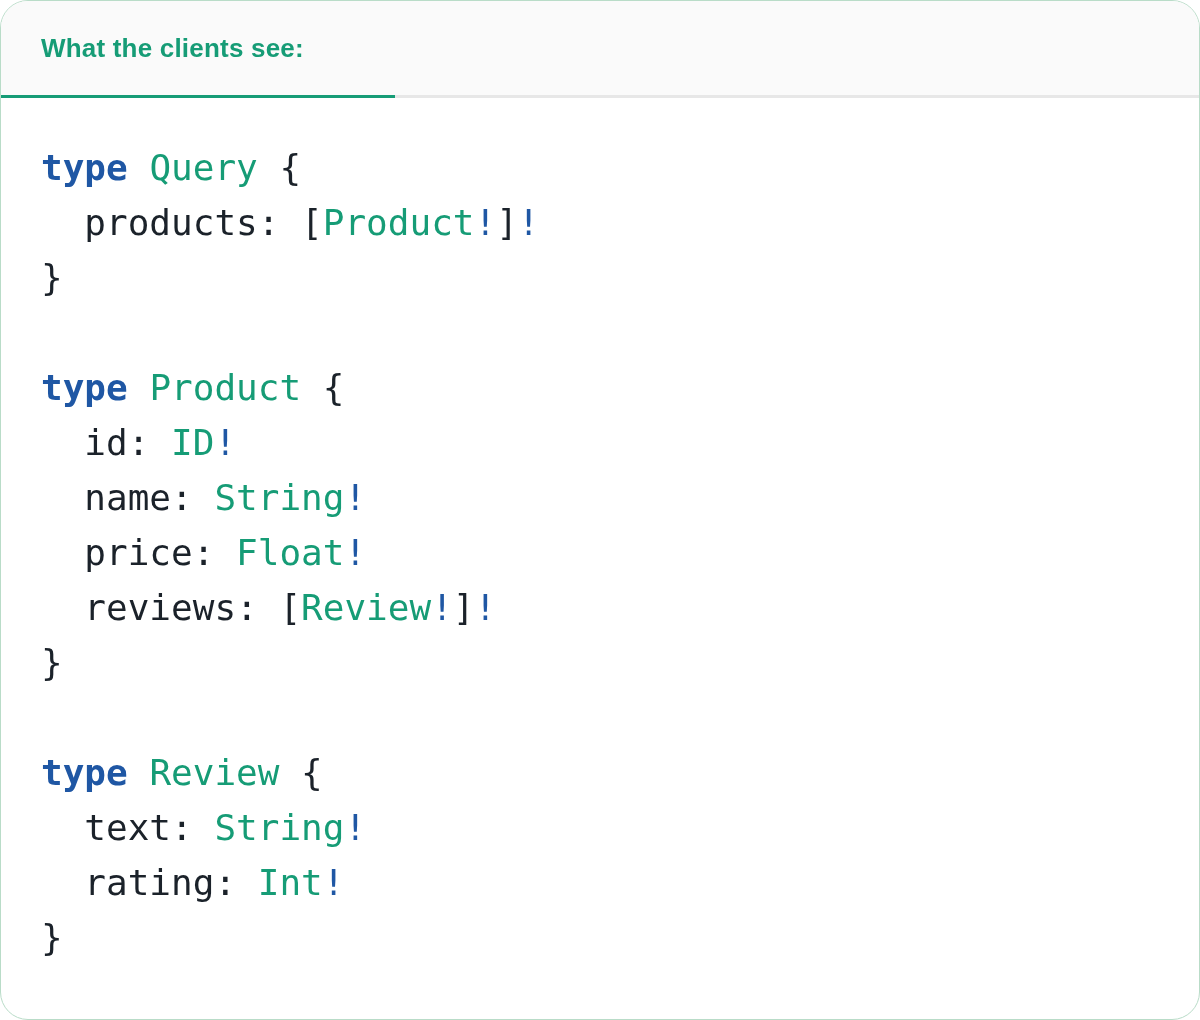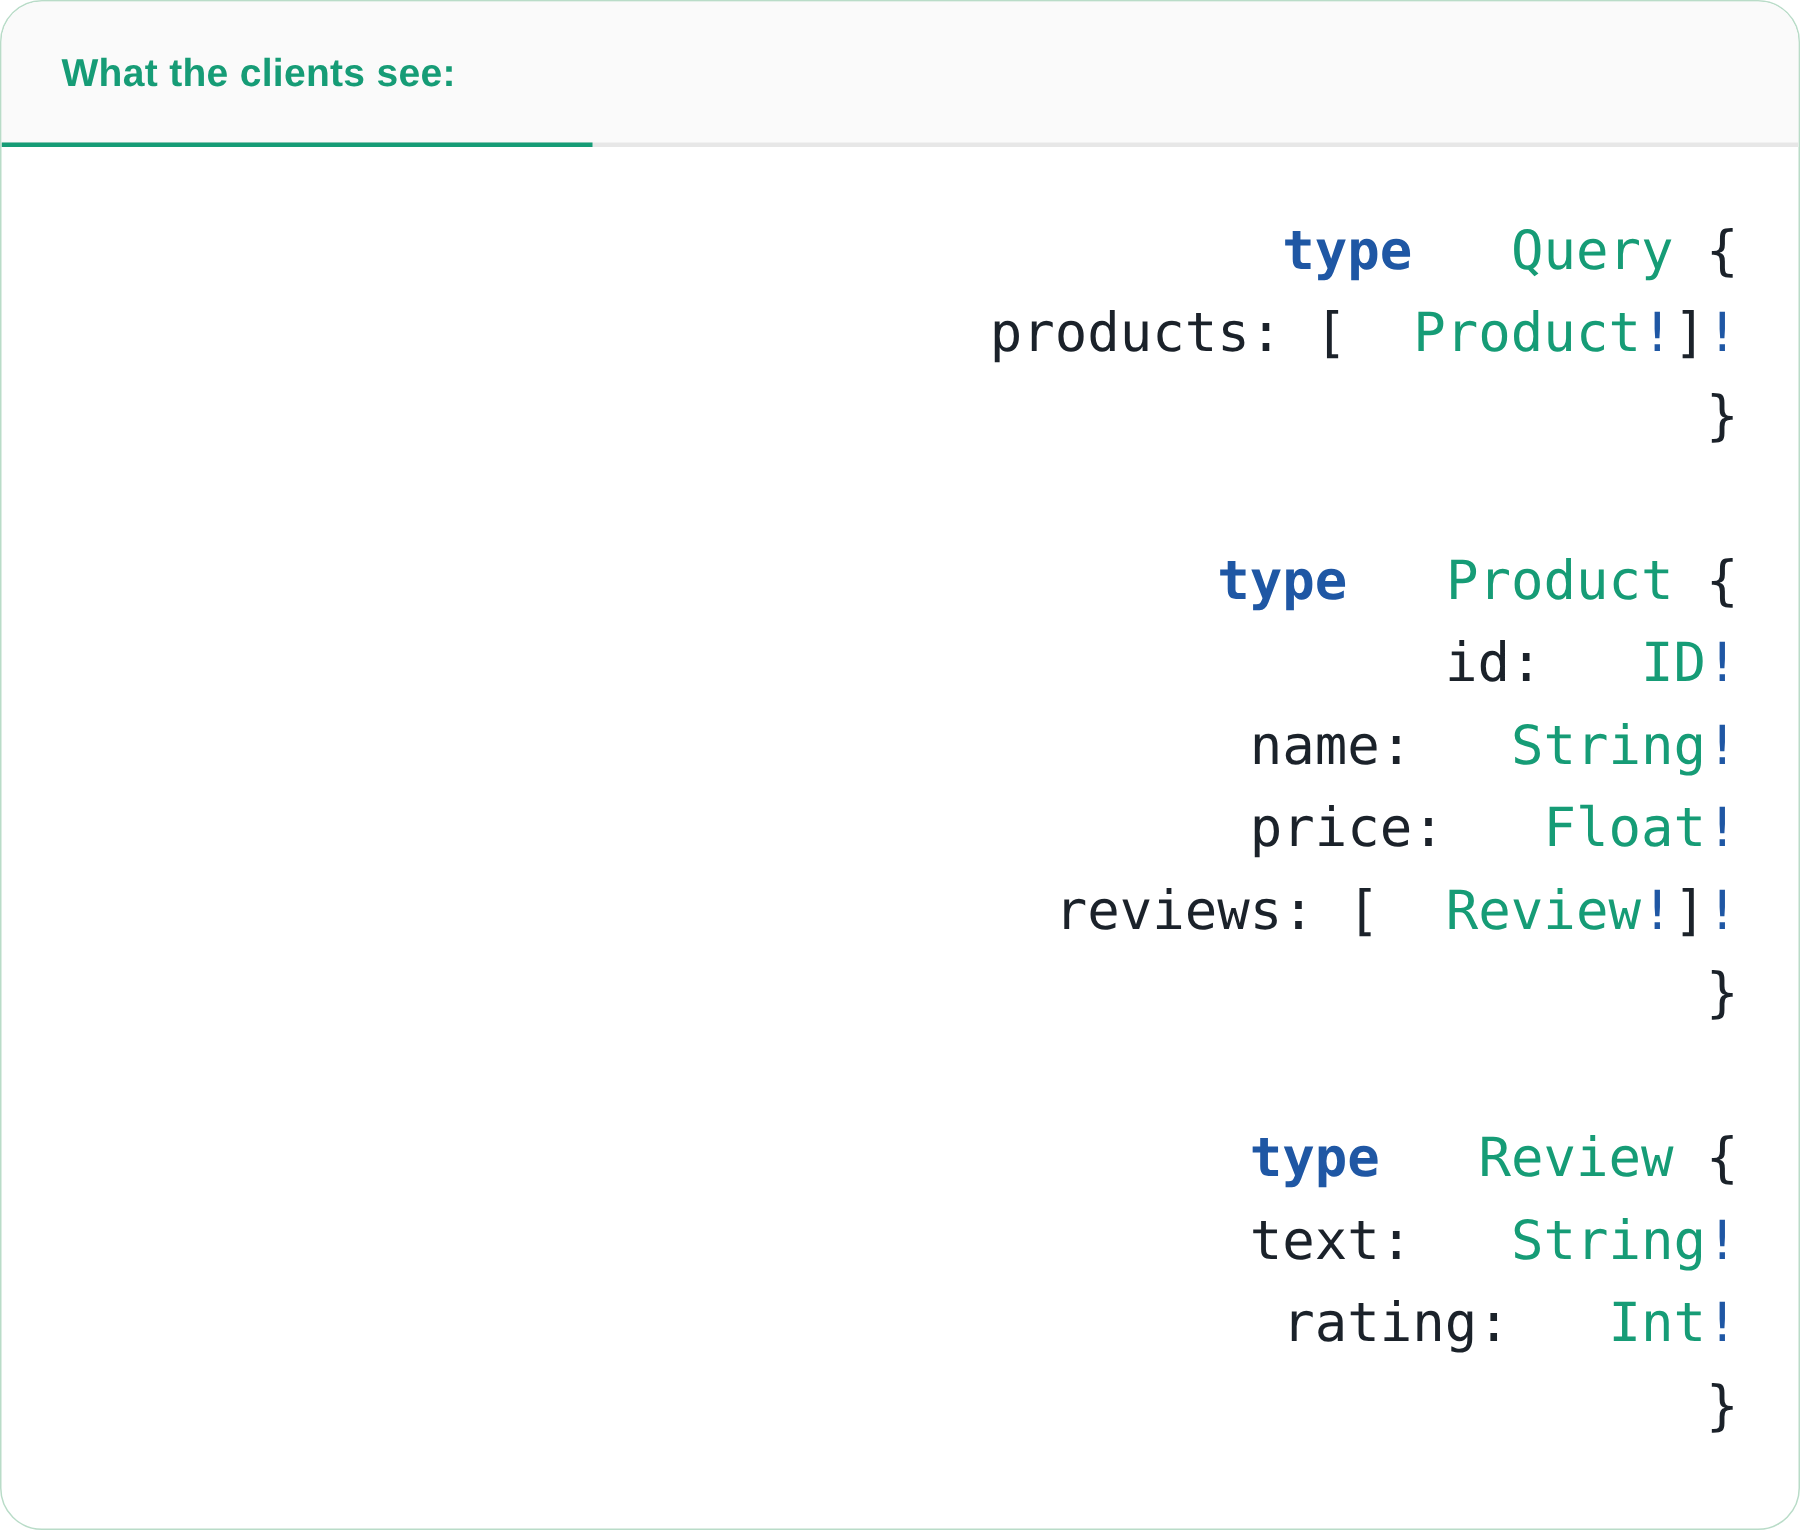--- a/index.html
+++ b/index.html
@@ -18,21 +18,20 @@
     position: relative;
     font-family: "Liberation Sans", sans-serif;
   }
   .card {
     position: absolute;
     inset: 0;
     background: #ffffff;
     border: 1px solid var(--card-border);
     border-radius: 28px;
     overflow: hidden;
-    text-align: right;
   }
   .tab-bar {
     position: relative;
     height: 97px;
     background: var(--tabbar-bg);
     border-bottom: 3px solid var(--tabbar-border);
     display: flex;
     align-items: center;
   }
   .tab {
@@ -54,21 +53,21 @@
   .code {
     padding: 42px 40px 0 40px;
     font-family: "DejaVu Sans Mono", "Liberation Mono", monospace;
     font-size: 36px;
     line-height: 55px;
     white-space: pre;
     color: var(--dark);
   }
   .code-line { height: 55px; }
   .tok-keyword  { color: var(--blue); font-weight: bold; }
-  .tok-typename { color: var(--green); margin-left: 44px; }
+  .tok-typename { color: var(--green); }
   .tok-bang     { color: var(--blue); }
   .tok-punct    { color: var(--dark); }
 </style>
 </head>
 <body>
 
 <div class="card">
   <div class="tab-bar">
     <div class="tab">
       <span>What the clients see:</span>

